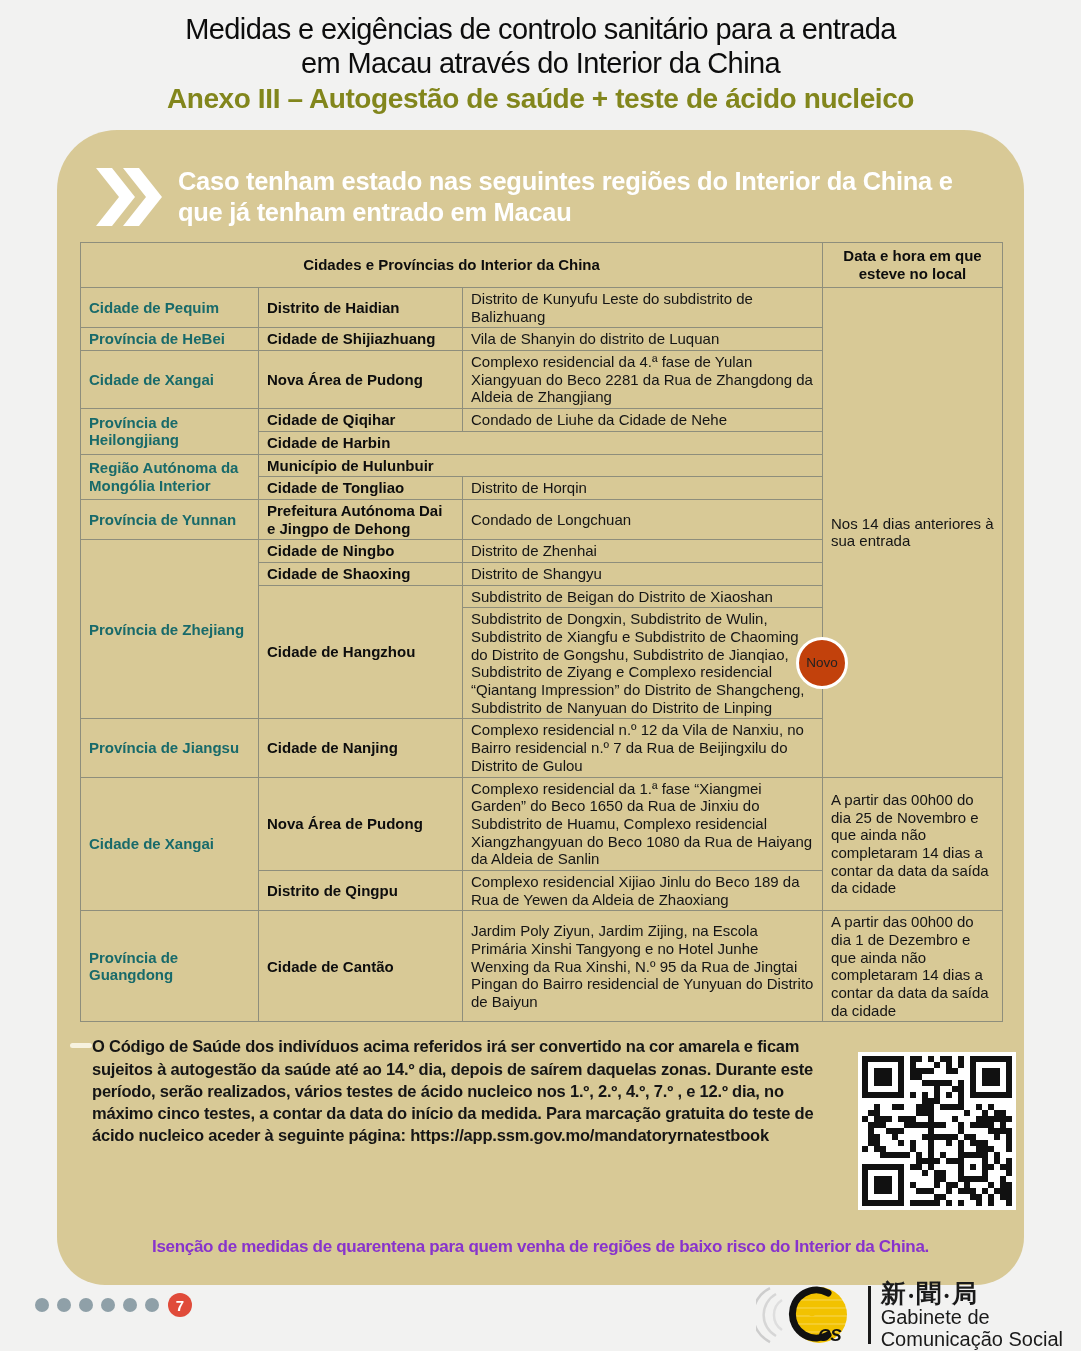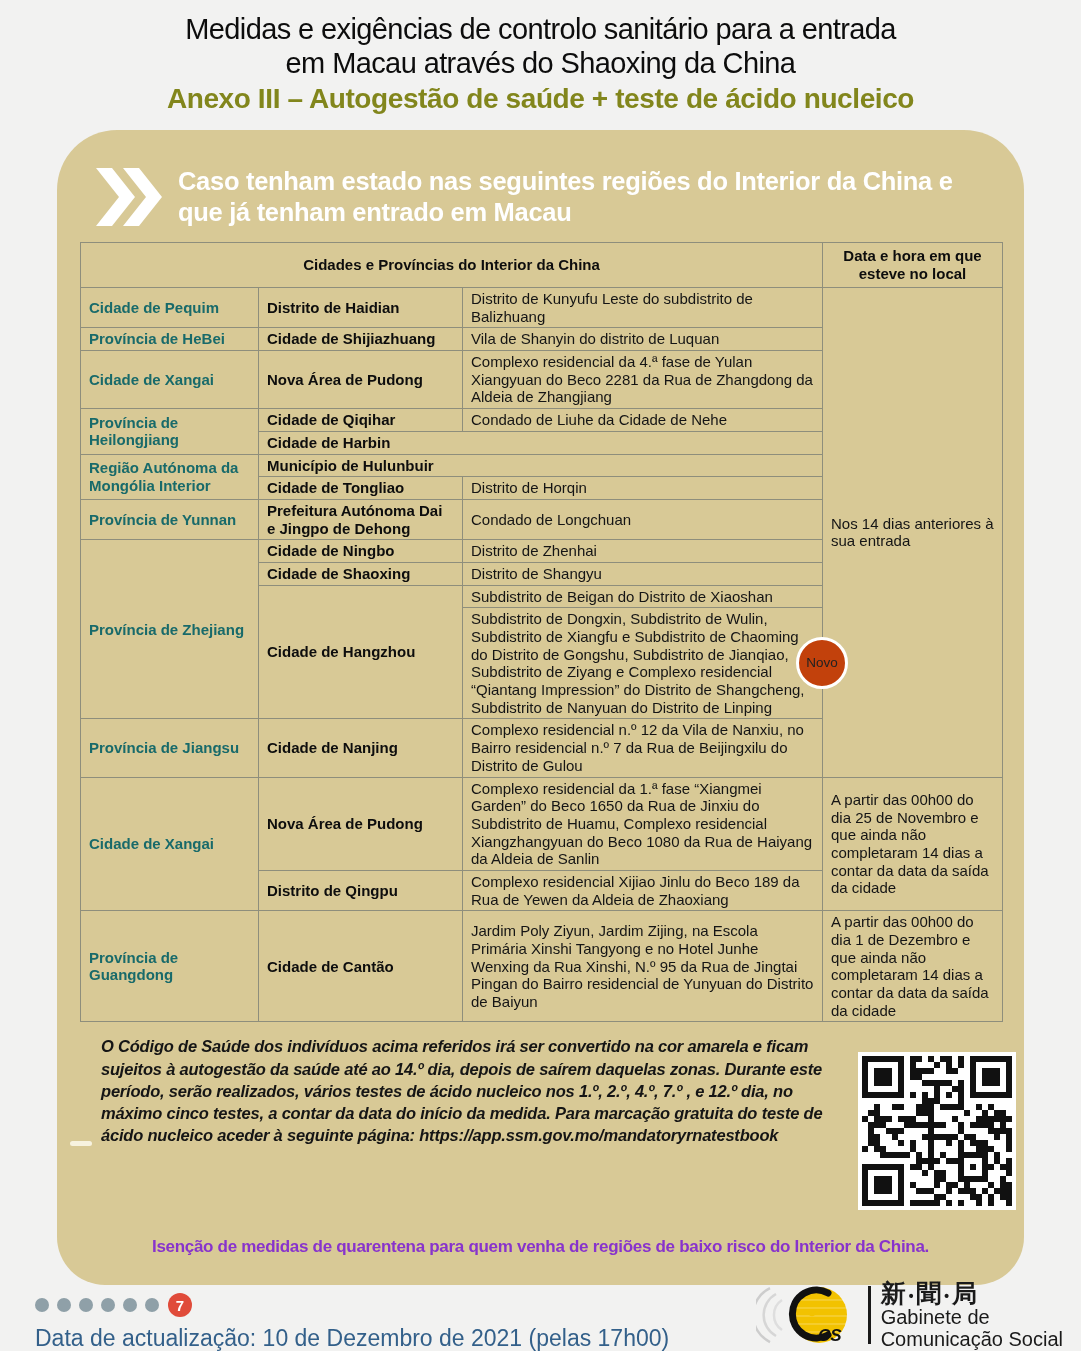--- a/index.html
+++ b/index.html
@@ -37,21 +37,21 @@
   td.rel { position:relative; }
   .novo-badge {
     position:absolute; right:-26px; top:50%; transform:translateY(-50%);
     width:46px; height:46px; border-radius:50%;
     background:#c2410c; border:3px solid #ffffff;
     display:flex; align-items:center; justify-content:center;
     font-size:13.5px; color:#222; font-weight:normal; z-index:3;
   }
 
   .notes { margin-top:13px; margin-left:-10px; width:790px; }
-  .note { display:flex; gap:9px; margin:0 0 16px 0; align-items:flex-end;font-style:italic; }
+  .note { display:flex; margin:0 0 16px 0; align-items:flex-start; }
   .dash { flex:0 0 22px; height:5px; background:#f7f2df; border-radius:3px; margin-top:8px; }
   .note-text { margin:0; font-weight:bold; font-size:16.5px; line-height:1.34; color:#151515; letter-spacing:-0.2px; max-width:748px; }
 
   .qr { position:absolute; left:801px; top:922px; width:158px; height:158px; background:#ffffff; }
 
   .quarantine-note {
     position:absolute; left:0; right:0; bottom:28px; text-align:center;
     color:var(--purple,#8833cc); font-weight:bold; font-size:17px; letter-spacing:-0.3px;
   }
 
@@ -70,21 +70,21 @@
   .logo-text { line-height:1.08; }
   .logo-cn { font-size:25px; font-weight:bold; color:#1a1a1a; letter-spacing:2px; }
   .logo-pt { font-size:20px; color:#1a1a1a; }
 </style>
 </head>
 <body>
 
 <div class="top-header">
   <div class="title">
     <div>Medidas e exigências de controlo sanitário para a entrada</div>
-    <div>em Macau através do Shaoxing da China</div>
+    <div>em Macau através do Interior da China</div>
   </div>
   <div class="subtitle">Anexo III – Autogestão de saúde + teste de ácido nucleico</div>
 </div>
 
 <section class="panel">
   <div class="panel-heading">
     <span class="chevrons">
       <svg width="66" height="58" viewBox="0 0 66 58">
         <polygon points="0,0 16,0 39,29 16,58 0,58 23,29" fill="#ffffff"></polygon>
         <polygon points="27,0 43,0 66,29 43,58 27,58 50,29" fill="#ffffff"></polygon>
@@ -516,21 +516,20 @@
 <div class="footer-left">
   <div class="dots">
       <span class="dot"></span>
       <span class="dot"></span>
       <span class="dot"></span>
       <span class="dot"></span>
       <span class="dot"></span>
       <span class="dot"></span>
       <span class="dot-active">7</span>
     </div>
-  <div class="update-date">Data de actualização: 10 de Dezembro de 2021 (pelas 17h00)</div>
 </div>
 
 <div class="logo">
   <svg width="102" height="70" viewBox="0 0 102 70">
     <path d="M14 8 A30 30 0 0 0 14 62" stroke="#cdcdcd" stroke-width="2.5" fill="none"></path>
     <path d="M20 14 A24 24 0 0 0 20 56" stroke="#d6d6d6" stroke-width="2.5" fill="none"></path>
     <path d="M26 20 A18 18 0 0 0 26 50" stroke="#dedede" stroke-width="2.5" fill="none"></path>
     <circle cx="63" cy="35" r="28" fill="#F2C200"></circle>
     <g stroke="#ffffff" stroke-width="1" opacity="0.35">
       <line x1="38" y1="20" x2="88" y2="20"></line>

